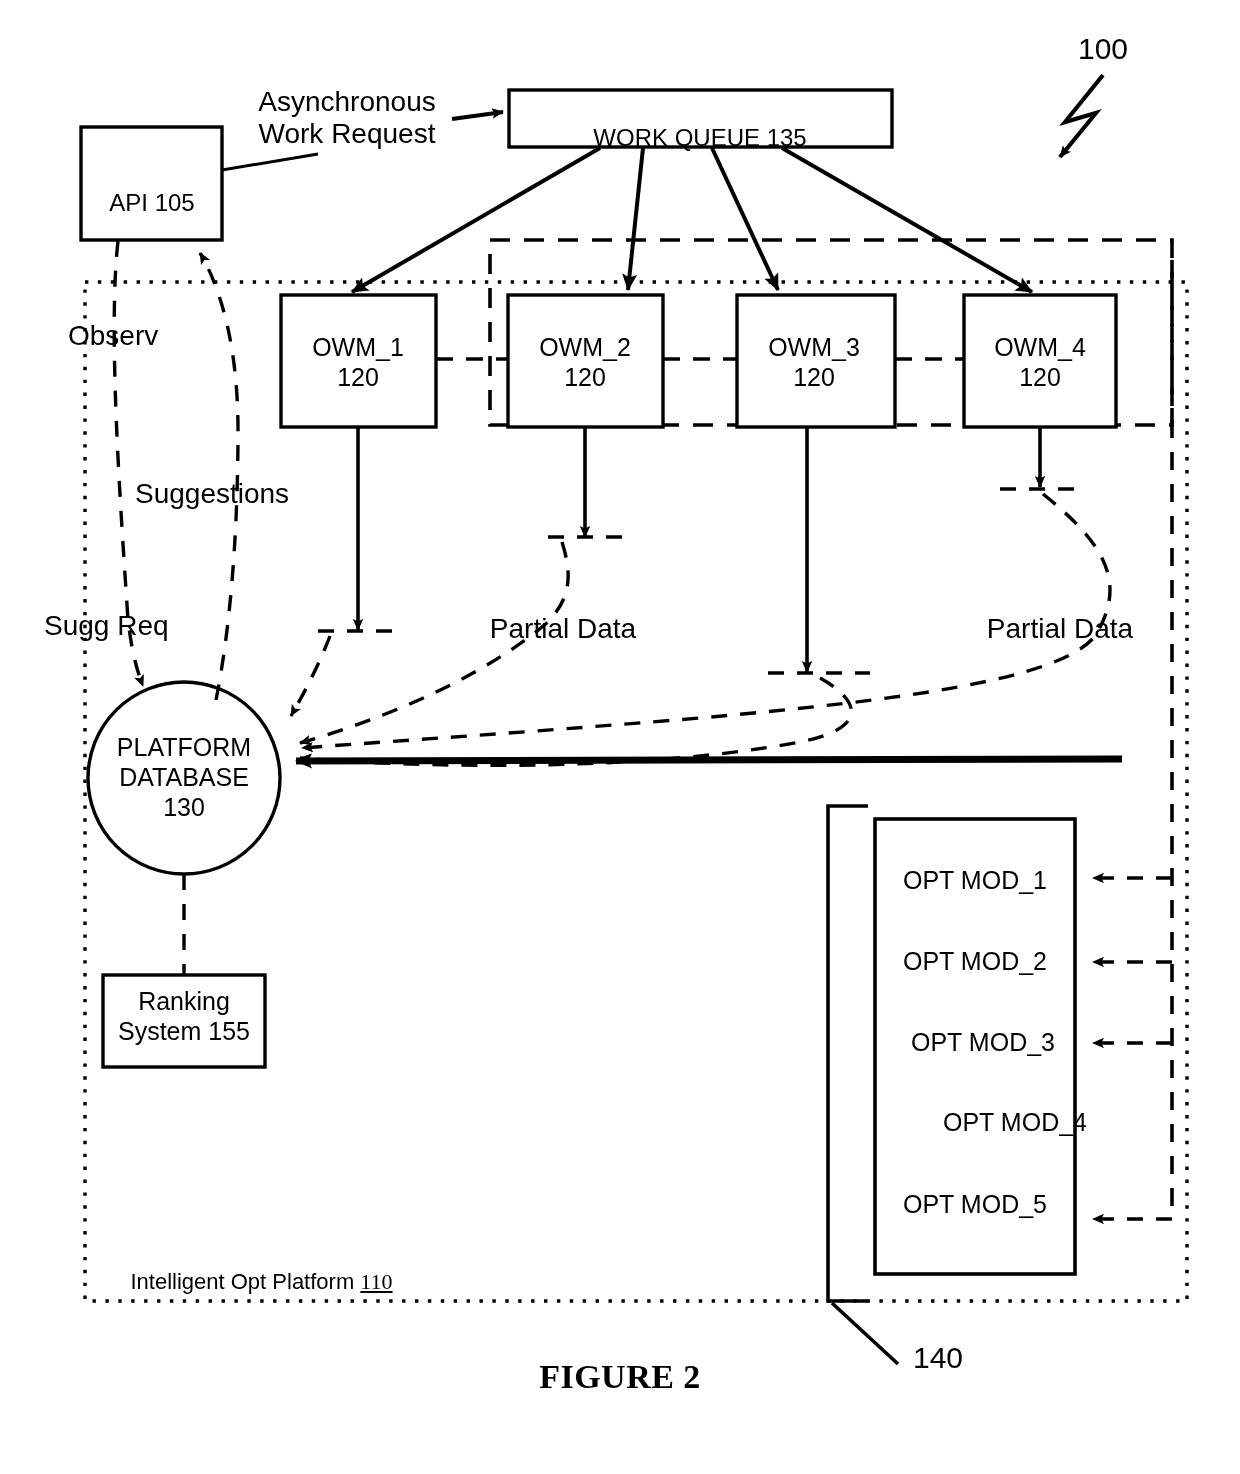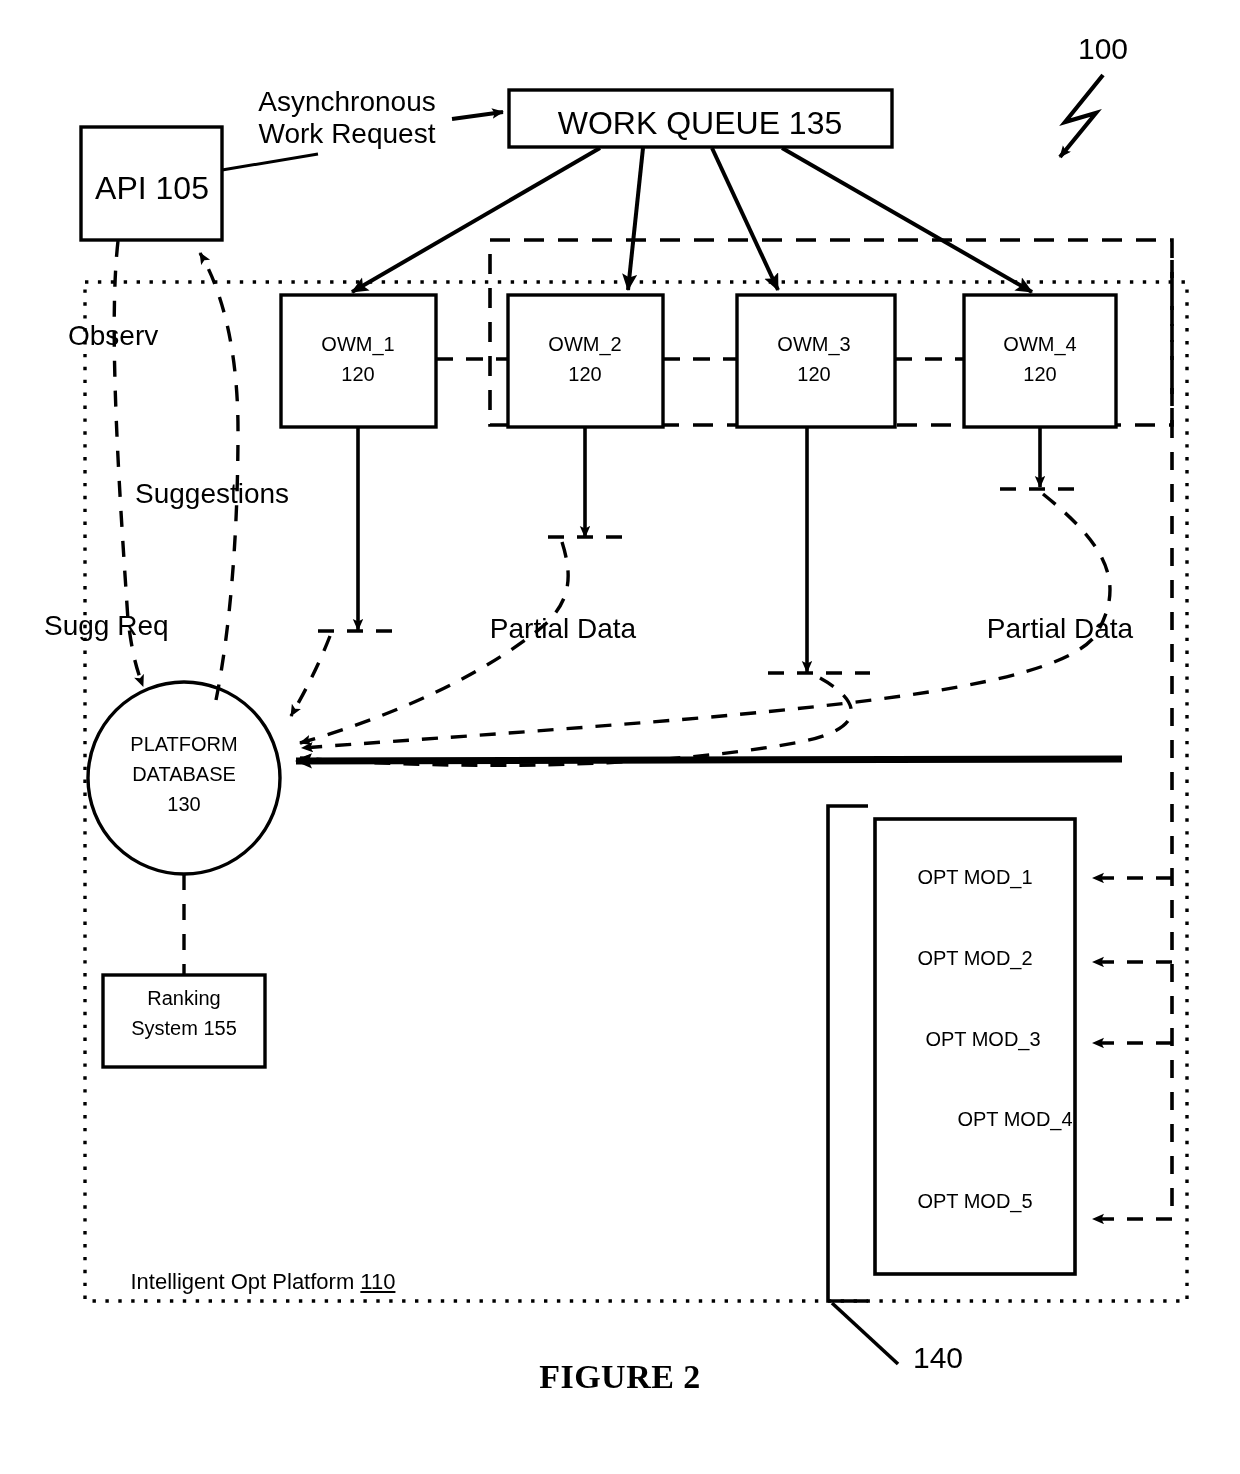--- a/index.html
+++ b/index.html
@@ -29,32 +29,32 @@
     overflow: visible;
   }
   .txt {
     position: absolute;
     white-space: pre;
     line-height: 1.12;
     font-family: "Liberation Sans", sans-serif;
     color: #000;
   }
   .ctr { text-align: center; transform: translateX(-50%); }
-  .box-label { font-size: 32px; }
-  .node-label { font-size: 20px; text-align: left; }
+  .box-label { font-size: 24px; margin-top: 19px; }
+  .node-label { font-size: 25px; text-align: left; }
   .edge-label { font-size: 28px; }
   .small-label { font-size: 22px; }
   .ref-num { font-size: 30px; }
   .fig-caption {
     font-family: "Liberation Serif", serif;
     font-weight: bold;
     font-size: 34px;
     letter-spacing: 0.5px;
   }
-  .underline-num { text-decoration: underline; }
+  .underline-num { text-decoration: underline; font-family: Liberation Serif, serif; }
 </style>
 </head>
 <body>
 
 <div id="figure-root">
 
   <svg class="layer" viewBox="0 0 1240 1474">
     <defs>
       <marker id="ah" markerWidth="13" markerHeight="13" refX="11" refY="5.2" orient="auto" markerUnits="userSpaceOnUse">
         <path d="M0,0 L12,5.2 L0,10.4 L2.6,5.2 Z" fill="#000"></path>

